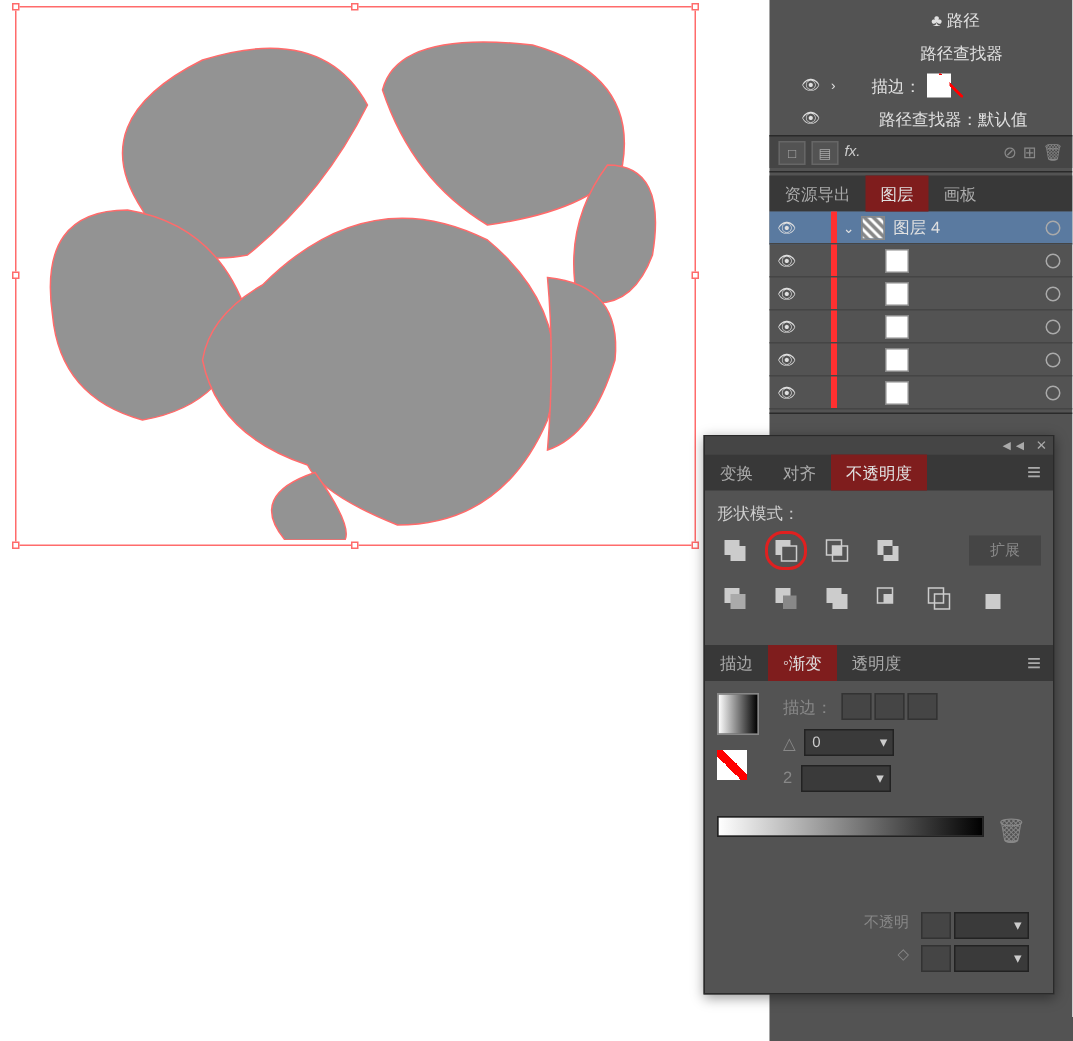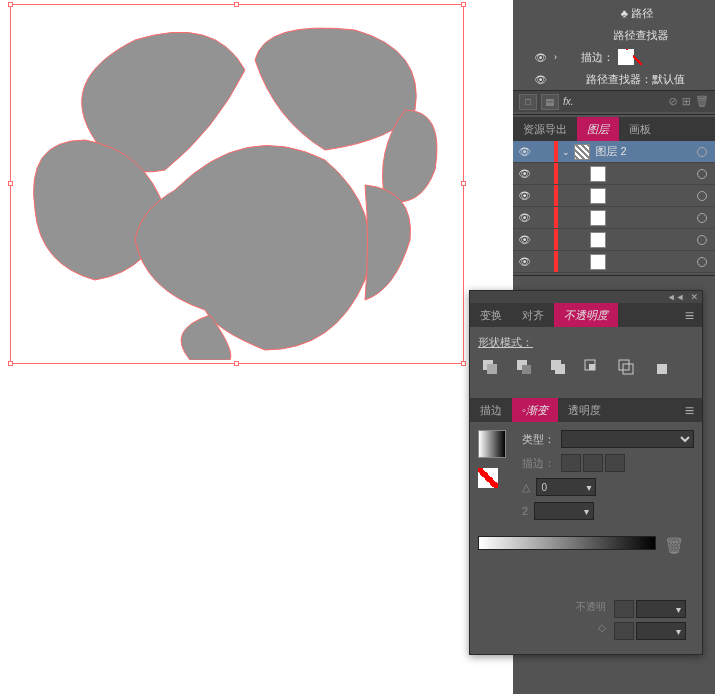--- a/index.html
+++ b/index.html
@@ -113,23 +113,22 @@
     
     .tab {
       padding: 4px 10px;
       color: #aaa;
       font-size: 11px;
       cursor: pointer;
       display: flex; align-items: center;
     }
     
     .tab.active {
-      background: #be185d;
+      background: #7f1d1d;
       color: #e0e0e0;
-      font-style: italic;
     }
     
     .layer-row {
       display: flex;
       align-items: center;
       height: 22px;
       padding: 0 4px;
       color: #e0e0e0;
       font-size: 11px;
       border-bottom: 1px solid #454545;
@@ -186,21 +185,21 @@
     }
     
     .panel-title-bar span { color: #aaa; font-size: 9px; cursor: pointer; }
     
     .pathfinder-content {
       padding: 8px;
       color: #ccc;
       font-size: 11px;
     }
     
-    .pathfinder-label { margin-bottom: 6px; text-decoration: underline; }
+    .pathfinder-label { margin-bottom: 6px; }
     
     .pathfinder-buttons {
       display: flex;
       gap: 10px;
       margin-bottom: 10px;
       align-items: center;
     }
     
     .pf-btn {
       width: 24px; height: 22px;
@@ -382,21 +381,21 @@
       <div class="tab">资源导出</div>
       <div class="tab active">图层</div>
       <div class="tab">画板</div>
     </div>
     <div class="layer-row selected">
       <span class="visibility-icon">👁</span>
       <span style="width:12px"></span>
       <div class="layer-color-bar"></div>
       <span class="chevron">⌄</span>
       <div class="layer-thumb pattern"></div>
-      <span>图层 2</span>
+      <span>图层 4</span>
       <div class="target-circle"></div>
     </div>
     <div class="layer-row">
       <span class="visibility-icon">👁</span>
       <span style="width:12px"></span>
       <div class="layer-color-bar"></div>
       <span style="width:28px"></span>
       <div class="layer-thumb"></div>
       <div class="target-circle"></div>
     </div>
@@ -443,20 +442,47 @@
 
   <div class="tabs-row">
     <div class="tab">变换</div>
     <div class="tab">对齐</div>
     <div class="tab active">不透明度</div>
     <span style="margin-left:auto;padding:4px 8px;color:#aaa;cursor:pointer">≡</span>
   </div>
 
   <div class="pathfinder-content">
     <div class="pathfinder-label">形状模式：</div>
+    <div class="pathfinder-buttons">
+      <div class="pf-btn">
+        <svg viewBox="0 0 18 18">
+            <rect x="2" y="2" width="10" height="10" fill="#ccc"></rect>
+            <rect x="6" y="6" width="10" height="10" fill="#ccc"></rect>
+          </svg>
+      </div>
+      <div class="pf-btn highlighted">
+        <svg viewBox="0 0 18 18">
+            <path d="M2,2 L12,2 L12,6 L6,6 L6,12 L2,12 Z" fill="#ccc"></path>
+            <rect x="6" y="6" width="10" height="10" fill="none" stroke="#ccc"></rect>
+          </svg>
+      </div>
+      <div class="pf-btn">
+        <svg viewBox="0 0 18 18">
+            <rect x="2" y="2" width="10" height="10" fill="none" stroke="#ccc"></rect>
+            <rect x="6" y="6" width="10" height="10" fill="none" stroke="#ccc"></rect>
+            <rect x="6" y="6" width="6" height="6" fill="#ccc"></rect>
+          </svg>
+      </div>
+      <div class="pf-btn">
+        <svg viewBox="0 0 18 18">
+            <path d="M2,2 L12,2 L12,6 L6,6 L6,12 L2,12 Z M6,12 L16,12 L16,16 L6,16 Z M12,6 L16,6 L16,12 L12,12 Z" fill="#ccc"></path>
+          </svg>
+      </div>
+      <div class="expand-btn">扩展</div>
+    </div>
 
     <div class="pathfinder-buttons">
       <div class="pf-btn">
           <svg viewBox="0 0 18 18">
             <rect x="2" y="2" width="10" height="10" fill="#ccc"></rect>
             <rect x="6" y="6" width="10" height="10" fill="#aaa"></rect>
           </svg>
         </div>
       <div class="pf-btn">
           <svg viewBox="0 0 18 18">
@@ -498,24 +524,20 @@
   </div>
 
   <div class="gradient-section">
     <div style="display:flex;gap:8px">
       <div>
         <div class="gradient-preview"></div>
         <div style="clear:left;height:6px"></div>
         <div class="reverse-btn"></div>
       </div>
       <div style="flex:1">
-        <div class="gradient-row">
-          <span>类型：</span>
-          <select class="gradient-select"></select>
-        </div>
         <div class="gradient-row">
           <span style="color:#888">描边：</span>
           <div class="small-input-group">
             <div class="small-btn"></div>
             <div class="small-btn"></div>
             <div class="small-btn"></div>
           </div>
         </div>
         <div class="gradient-row">
           <span style="color:#888">△</span>

